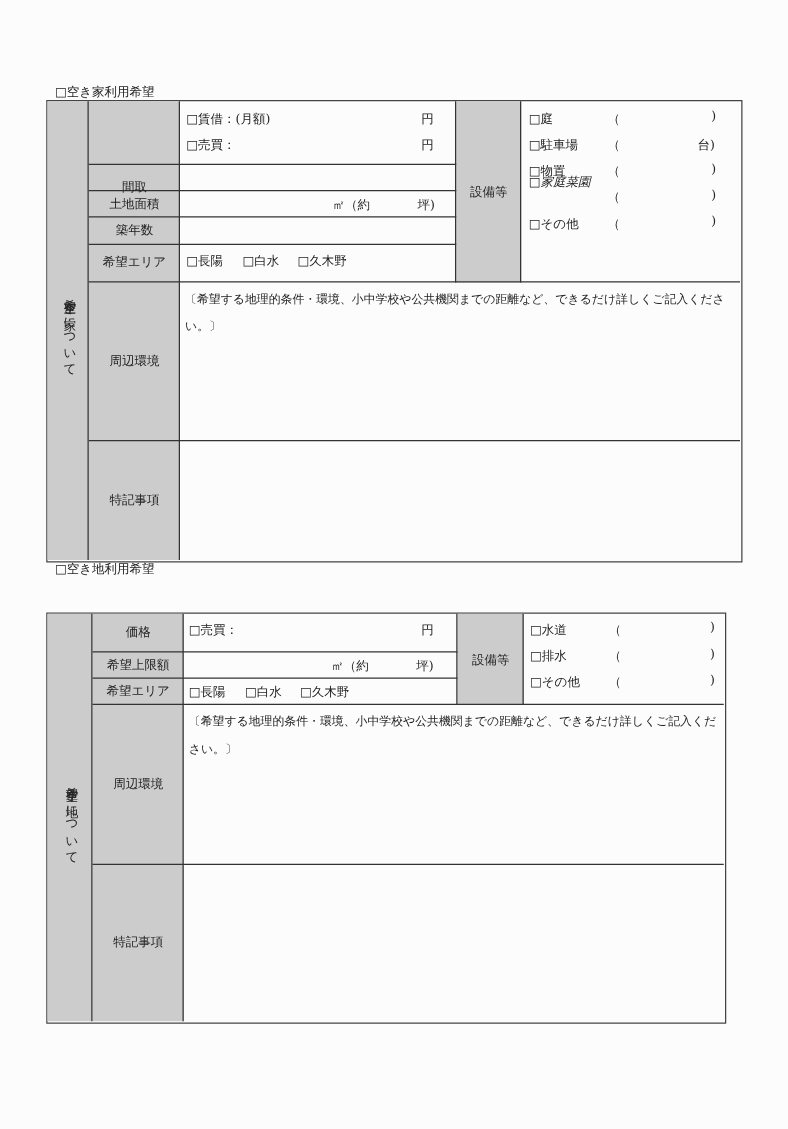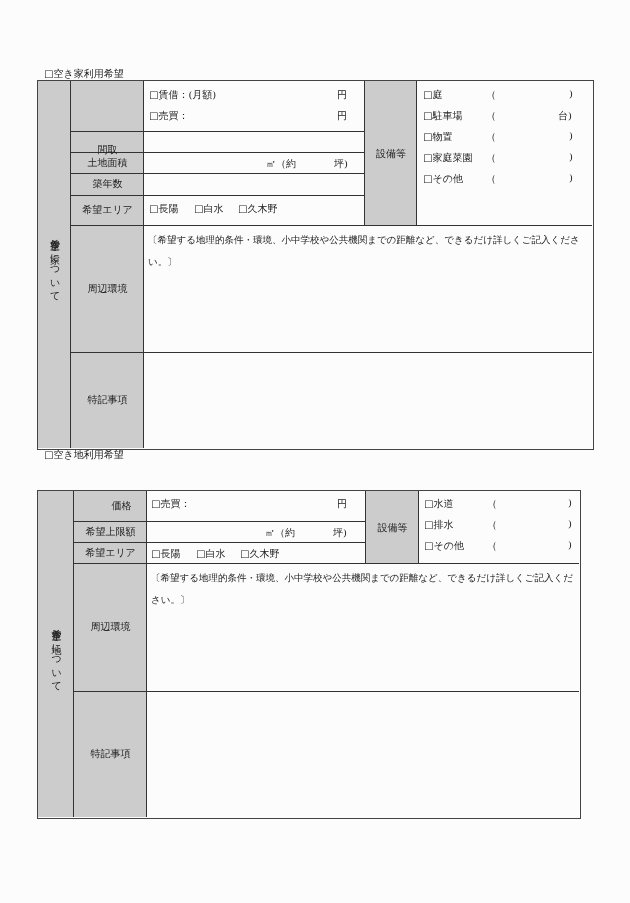--- a/index.html
+++ b/index.html
@@ -101,21 +101,21 @@
   <div class="txt" style="left:531px; top:7px;">)</div>
 
   <div class="txt" style="left:385px; top:28px;">□駐車場</div>
   <div class="txt" style="left:448px; top:28px;">（</div>
   <div class="txt" style="left:520px; top:28px;">台)</div>
 
   <div class="txt" style="left:385px; top:49px;">□物置</div>
   <div class="txt" style="left:448px; top:49px;">（</div>
   <div class="txt" style="left:531px; top:49px;">)</div>
 
-  <div class="txt" style="left:385px; top:70px;">□家庭菜園</div>
+  <div class="txt" style="left:385px; top:58px;font-style:italic;">□家庭菜園</div>
   <div class="txt" style="left:448px; top:70px;">（</div>
   <div class="txt" style="left:531px; top:70px;">)</div>
 
   <div class="txt" style="left:385px; top:91px;">□その他</div>
   <div class="txt" style="left:448px; top:91px;">（</div>
   <div class="txt" style="left:531px; top:91px;">)</div>
 
   <div class="note" style="left:110px; top:148px; width:440px;">〔希望する地理的条件・環境、小中学校や公共機関までの距離など、できるだけ詳しくご記入ください。〕</div>
   <div class="cell" style="left:107px; top:195px; width:447px; height:75px;"></div>
 
@@ -135,21 +135,21 @@
   <div class="vline" style="left:327px; top:0; height:73px;"></div>
   <div class="vline" style="left:380px; top:0; height:73px;"></div>
 
   <div class="hline" style="left:36px; top:30px; width:292px;"></div>
   <div class="hline" style="left:36px; top:51px; width:292px;"></div>
   <div class="hline" style="left:36px; top:72px; width:505px;"></div>
   <div class="hline" style="left:36px; top:200px; width:505px;"></div>
 
   <div class="vert" style="left:0; top:0; width:36px; height:326px;">希望空き地について</div>
 
-  <div class="label" style="left:47px; top:0; width:73px; height:30px;font-family:Liberation Serif, serif;">価格</div>
+  <div class="label" style="left:36px; top:0; width:73px; height:30px;font-family:Liberation Serif, serif;">価格</div>
   <div class="label" style="left:36px; top:30px; width:73px; height:21px;">希望上限額</div>
   <div class="label" style="left:36px; top:51px; width:73px; height:21px;">希望エリア</div>
   <div class="label" style="left:36px; top:72px; width:73px; height:128px;">周辺環境</div>
   <div class="label" style="left:36px; top:200px; width:73px; height:126px;">特記事項</div>
 
   <div class="txt" style="left:113px; top:6px;">□売買：</div>
   <div class="txt" style="left:299px; top:6px;">円</div>
 
   <div class="txt" style="left:227px; top:35px;">㎡（約</div>
   <div class="txt" style="left:295px; top:35px;">坪)</div>

